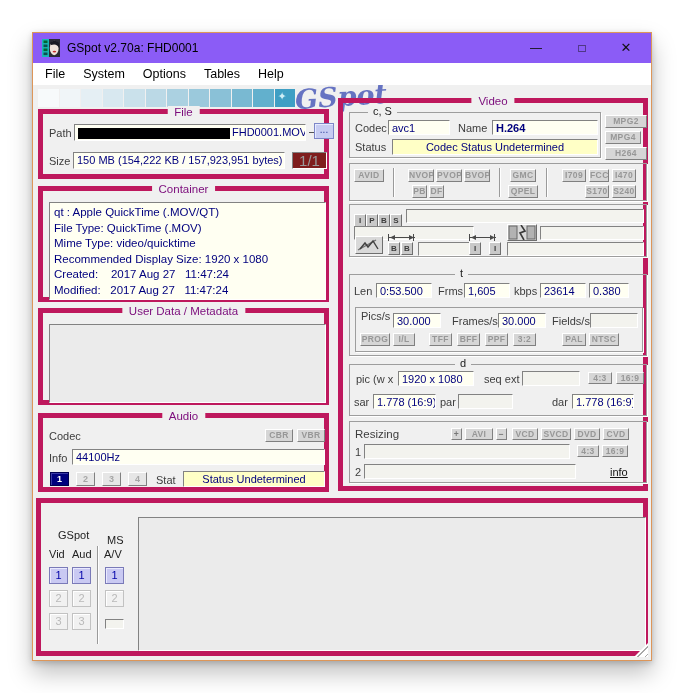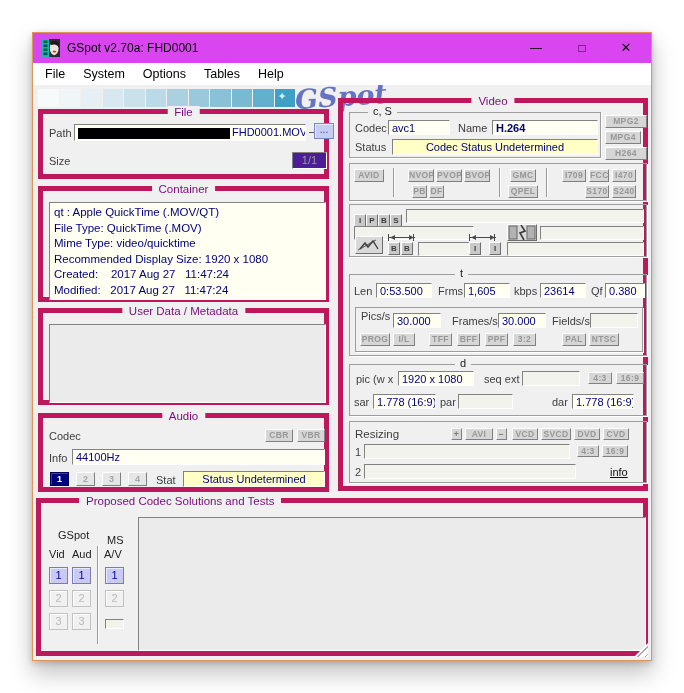--- a/index.html
+++ b/index.html
@@ -1,21 +1,21 @@
 <!DOCTYPE html>
 <html><head>
 <meta charset="utf-8">
 <style>
   html,body{margin:0;padding:0;background:#ffffff;width:684px;height:693px;
     font-family:"Liberation Sans",sans-serif;-webkit-font-smoothing:none;}
   *{box-sizing:border-box;}
   .win{position:absolute;left:32px;top:32px;width:620px;height:629px;background:#f0f0f0;
     border:1px solid #dd9659;box-shadow:0 12px 22px rgba(0,0,0,.25),0 2px 6px rgba(0,0,0,.18);}
   
-  .titlebar{position:absolute;left:0;top:0;width:100%;height:30px;background:#d946ef;}
+  .titlebar{position:absolute;left:0;top:0;width:100%;height:30px;background:#8b5cf6;}
   .appicon{position:absolute;left:9px;top:6px;width:18px;height:18px;}
   .apptitle{position:absolute;left:34px;top:8px;font-size:12px;color:#000;}
   .wctl{position:absolute;top:0;width:34px;height:30px;text-align:center;line-height:30px;
     font-size:12px;color:#111;cursor:default;}
   .wmin{right:98px;} .wmax{right:52px;} .wclose{right:8px;font-size:13px;}
   
   .menubar{position:absolute;left:0;top:30px;width:100%;height:22px;background:#ffffff;
     display:flex;align-items:center;padding-left:3px;}
   .mitem{font-size:12.5px;color:#000;padding:2px 9px;}
   
@@ -55,21 +55,21 @@
   .tbtn{position:absolute;width:19px;height:14px;font-size:9px;font-weight:bold;text-align:center;
     line-height:12px;background:#e6e6e6;color:#a6a6a6;border-top:1px solid #fff;border-left:1px solid #fff;
     border-right:1px solid #808080;border-bottom:1px solid #808080;}
   .tbtn.active{background:#00007e;color:#ffffff;border:1px solid #000050;box-shadow:inset 1px 1px 0 #3a3aa6;}
   
   .pbtn{position:absolute;width:19px;height:17px;font-size:11px;text-align:center;line-height:15px;
     background:#c9c9f2;color:#0000a8;border:1px solid #7a7ab8;box-shadow:inset 1px 1px 0 #e9e9ff;}
   .pbtn.off{background:#f1f1f1;color:#b9b9b9;border:1px solid #c2c2c2;box-shadow:inset 1px 1px 0 #ffffff;}
   .browse{position:absolute;background:#c6ccf2;border:1px solid #7d86c8;box-shadow:inset 1px 1px 0 #e6eaff;
     color:#31409b;font-size:10px;text-align:center;line-height:12px;}
-  .page{position:absolute;background:#4c1d95;color:#9a9a9a;font-size:11px;text-align:center;}
+  .page{position:absolute;background:#7f1d1d;color:#9a9a9a;font-size:15px;text-align:center;}
   .bigbox{position:absolute;background:#ebebeb;}
   .measure{position:absolute;height:7px;border-left:1px solid #4a4a4a;border-right:1px solid #4a4a4a;}
   .measure svg{position:absolute;left:0;top:0;}
   .infolink{position:absolute;font-size:11px;color:#101010;text-decoration:underline;}
   .dash{position:absolute;border-top:1px solid #555;}
   .redact{display:inline-block;background:#000;height:11px;vertical-align:middle;margin-right:2px;}
   .grip{position:absolute;right:3px;bottom:3px;width:14px;height:14px;
     background:repeating-linear-gradient(135deg,#ffffff 0 2px,#a8a8a8 2px 3px,#ffffff 3px 5px);
     clip-path:polygon(100% 0,100% 100%,0 100%);}
   .iconbtn{position:absolute;background:#d9d9d9;border-top:1px solid #fff;border-left:1px solid #fff;
@@ -124,20 +124,21 @@
     </div>
     <div class="logo">GSpot</div>
 
     <div class="grp" style="left:5px;top:24px;width:291px;height:70px;">
       <span class="lbl">File</span>
       <span class="slabel" style="left:6px;top:13px;">Path</span>
       <div class="field sunken" style="left:31px;top:10px;width:232px;height:17px;"><span class="redact" style="width:152px;"></span><span>FHD0001.MOV</span></div>
       <div class="dash" style="left:266px;top:18px;width:6px;"></div>
       <div class="browse" style="left:271px;top:9px;width:20px;height:16px;">...</div>
       <span class="slabel" style="left:6px;top:41px;">Size</span>
+      <div class="field sunken" style="left:30px;top:38px;width:212px;height:17px;">150 MB (154,222 KB / 157,923,951 bytes)</div>
       <div class="page sunken" style="left:249px;top:38px;width:35px;height:17px;line-height:15px;">1/1</div>
     </div>
 
     <div class="grp" style="left:5px;top:101px;width:291px;height:116px;padding-left:28px;">
       <span class="lbl">Container</span>
       <div class="field sunken" style="left:6px;top:11px;width:277px;height:98px;white-space:pre;font-size:11.5px;line-height:15.6px;padding:2px 4px;"><div>qt : Apple QuickTime (.MOV/QT)</div><div>File Type: QuickTime (.MOV)</div><div>Mime Type: video/quicktime</div><div>Recommended Display Size: 1920 x 1080</div><div>Created:    2017 Aug 27   11:47:24</div><div>Modified:   2017 Aug 27   11:47:24</div></div>
     </div>
 
     <div class="grp" style="left:5px;top:223px;width:291px;height:97px;">
       <span class="lbl">User Data / Metadata</span>
@@ -236,21 +237,21 @@
 
       <div class="ebox" style="left:6px;top:171px;width:298px;height:82px;">
         <span class="elbl" style="left:105px;">t</span>
         <span class="slabel" style="left:4px;top:10px;">Len</span>
         <div class="field sunken" style="left:26px;top:8px;width:56px;height:15px;">0:53.500</div>
         <span class="slabel" style="left:88px;top:10px;">Frms</span>
         <div class="field sunken" style="left:114px;top:8px;width:46px;height:15px;">1,605</div>
         <span class="slabel" style="left:164px;top:10px;">kbps</span>
         <div class="field sunken" style="left:190px;top:8px;width:46px;height:15px;">23614</div>
         <span class="slabel" style="left:241px;top:10px;">Qf</span>
-        <div class="field sunken" style="left:255px;top:8px;width:40px;height:15px;">0.380</div>
+        <div class="field sunken" style="left:239px;top:8px;width:40px;height:15px;">0.380</div>
         <div class="ebox" style="left:5px;top:32px;width:288px;height:45px;">
           <span class="slabel" style="left:5px;top:2px;">Pics/s</span>
           <div class="field sunken" style="left:37px;top:5px;width:48px;height:15px;">30.000</div>
           <span class="slabel" style="left:96px;top:7px;">Frames/s</span>
           <div class="field sunken" style="left:142px;top:5px;width:48px;height:15px;">30.000</div>
           <span class="slabel" style="left:196px;top:7px;">Fields/s</span>
           <div class="efield sunken" style="left:234px;top:5px;width:48px;height:15px;"></div>
           <div class="dbtn" style="left:4px;top:25px;width:30px;height:13px;">PROG</div>
           <div class="dbtn" style="left:37px;top:25px;width:22px;height:13px;">I/L</div>
           <div class="dbtn" style="left:73px;top:25px;width:23px;height:13px;">TFF</div>
@@ -291,21 +292,20 @@
         <div class="efield sunken" style="left:14px;top:22px;width:206px;height:15px;"></div>
         <div class="dbtn" style="left:227px;top:23px;width:22px;height:12px;">4:3</div>
         <div class="dbtn" style="left:252px;top:23px;width:26px;height:12px;">16:9</div>
         <span class="slabel" style="left:5px;top:44px;">2</span>
         <div class="efield sunken" style="left:14px;top:42px;width:212px;height:15px;"></div>
         <span class="infolink" style="left:260px;top:44px;">info</span>
       </div>
     </div>
 
     <div class="grp" style="left:3px;top:413px;width:612px;height:158px;">
-      <span class="lbl left">Proposed Codec Solutions and Tests</span>
       <span class="slabel" style="left:17px;top:26px;color:#222;">GSpot</span>
       <span class="slabel" style="left:66px;top:31px;color:#222;">MS</span>
       <span class="slabel" style="left:8px;top:45px;color:#222;">Vid</span>
       <span class="slabel" style="left:31px;top:45px;color:#222;">Aud</span>
       <span class="slabel" style="left:63px;top:45px;color:#222;">A/V</span>
       <div class="vdiv" style="left:56px;top:43px;height:98px;"></div>
       <div class="pbtn" style="left:8px;top:64px;">1</div>
       <div class="pbtn" style="left:31px;top:64px;">1</div>
       <div class="pbtn" style="left:64px;top:64px;">1</div>
       <div class="pbtn off" style="left:8px;top:87px;">2</div>

